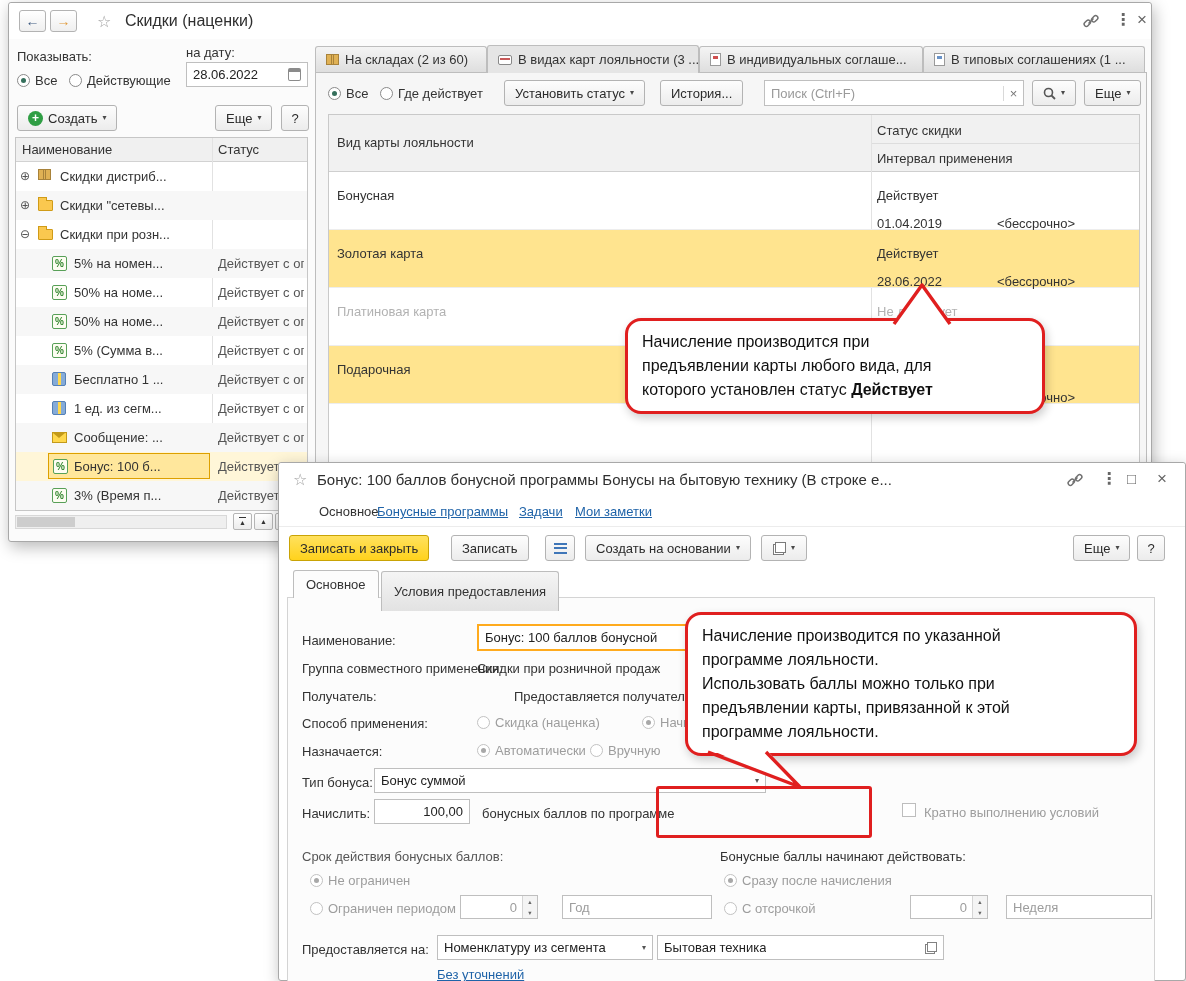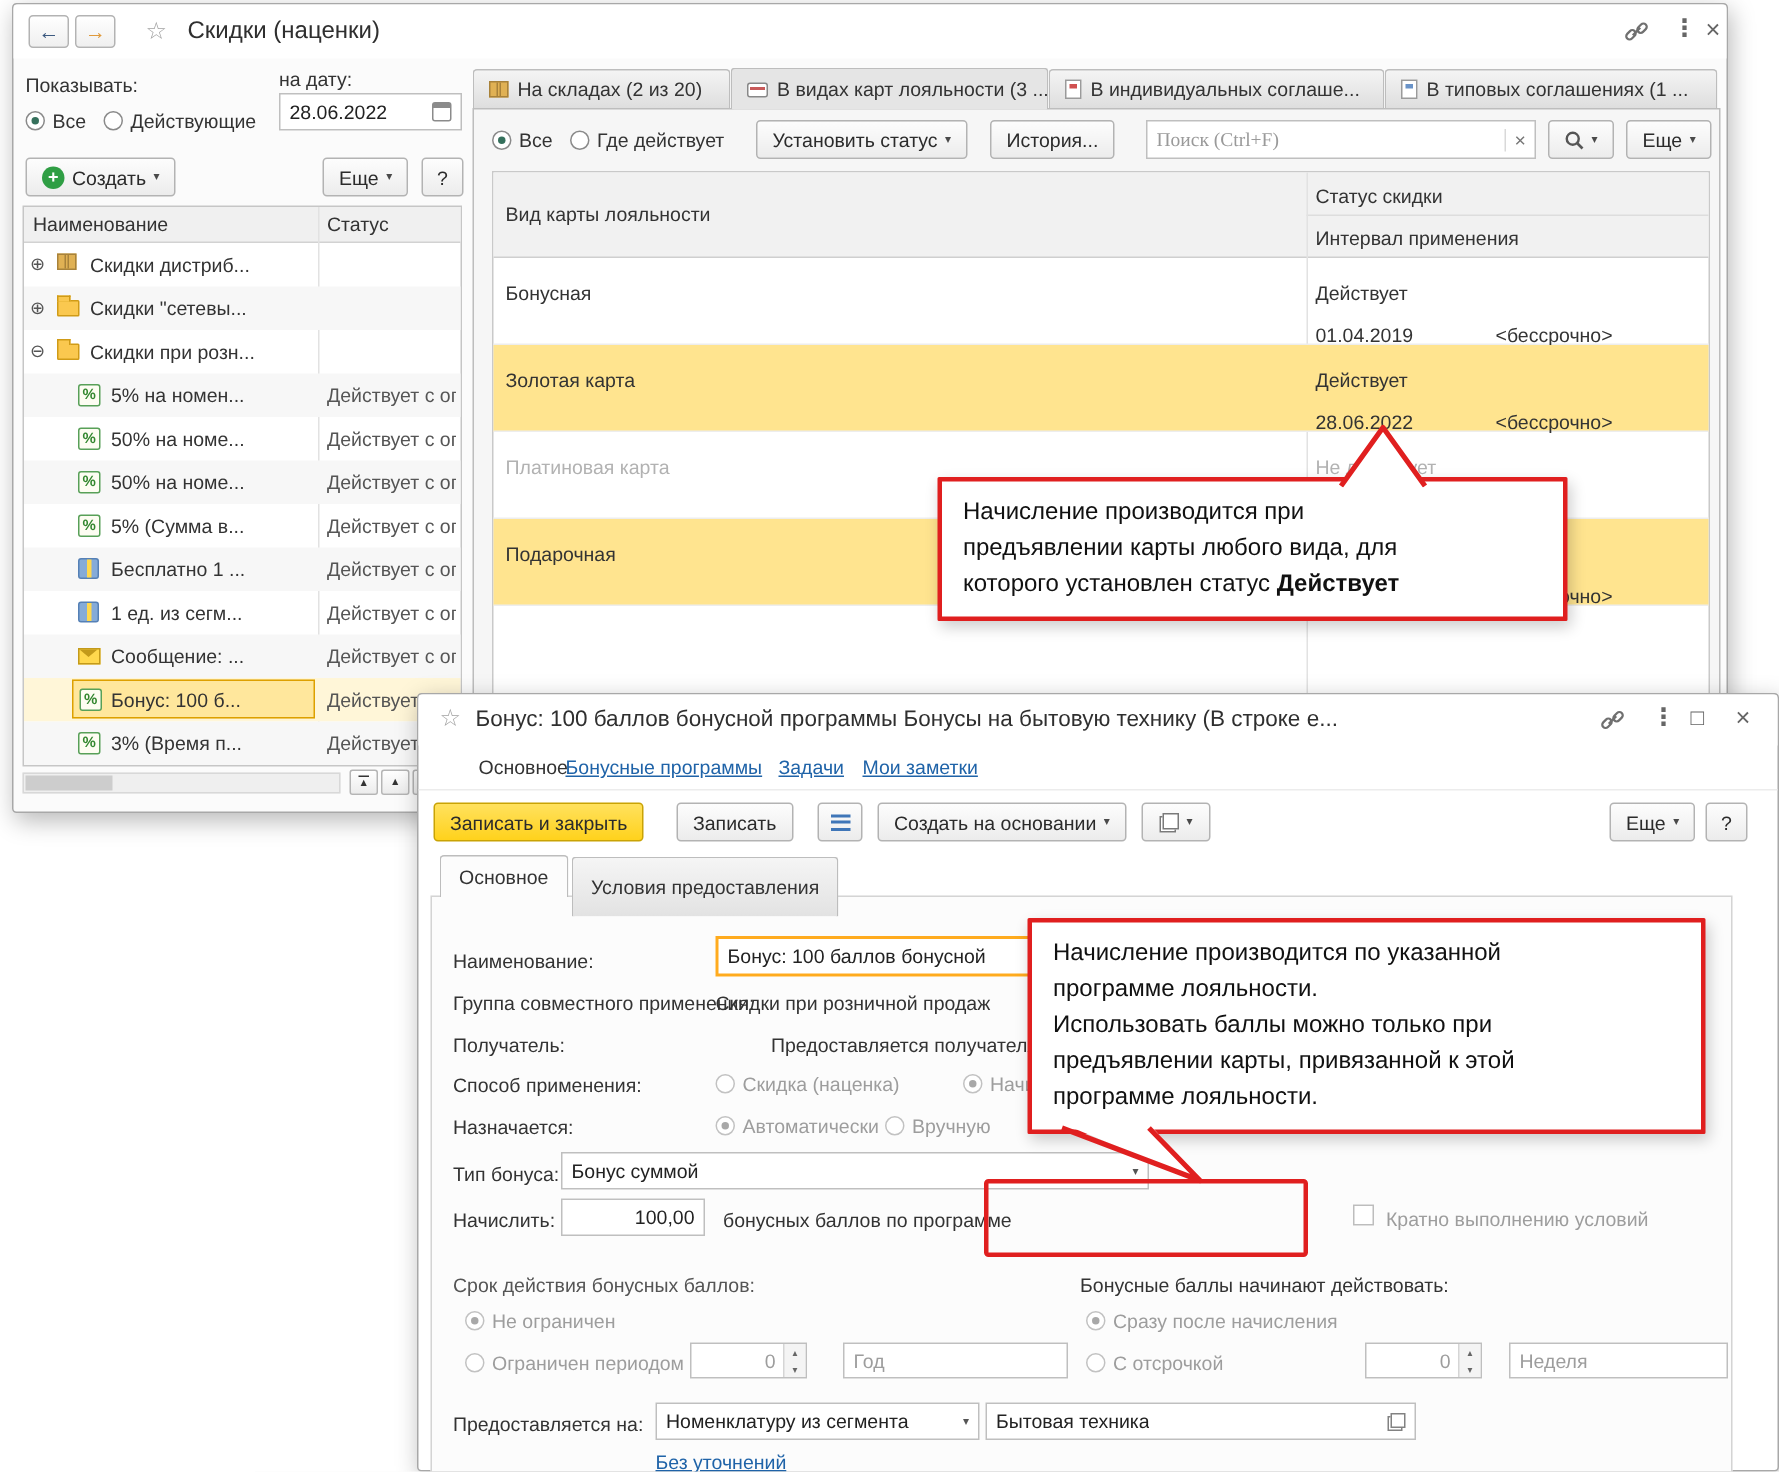--- a/index.html
+++ b/index.html
@@ -64,39 +64,39 @@
 .treeicon{position:absolute;top:7px}
 .tname{position:absolute;top:7px;white-space:nowrap;overflow:hidden}
 .tstat{position:absolute;left:202px;top:7px;right:3px;white-space:nowrap;overflow:hidden;color:#555}
 .vline{position:absolute;top:0;bottom:0;width:1px;background:#e2e2e2}
 .selcell{position:absolute;left:32px;width:162px;top:1px;height:26px;border:1px solid #dda000;background:#ffe79c;display:flex;align-items:center;gap:6px;padding:0 4px;overflow:hidden}
 .mini{position:absolute;width:19px;height:17px;border:1px solid #b5b5b5;background:linear-gradient(#fff,#ececec);display:flex;align-items:center;justify-content:center;font-size:7px;color:#333;border-radius:2px;cursor:pointer}
 .tab{position:absolute;top:1px;height:26px;display:flex;align-items:center;gap:6px;padding:0 10px;background:linear-gradient(#f4f4f4,#dedede);border:1px solid #bdbdbd;border-bottom:none;border-radius:3px 3px 0 0;cursor:pointer;white-space:nowrap;overflow:hidden;z-index:3}
 .tab.on{top:0;height:28px;background:#e5e5e5;z-index:6}
 .pbody{position:absolute;left:0;right:0;top:27px;bottom:0;background:#f6f6f6;border:1px solid #bdbdbd;z-index:1}
 .searchwrap{position:absolute;height:26px;background:#fff;border:1px solid #bfbfbf;display:flex;align-items:center}
-.searchinput{flex:1;border:none;outline:none;height:100%;padding:0 6px;font-family:Liberation Serif, serif;font-size:13px;color:#a16207;background:transparent;min-width:0}
+.searchinput{flex:1;border:none;outline:none;height:100%;padding:0 6px;font-family:Liberation Sans, sans-serif;font-size:13px;color:#a16207;background:transparent;min-width:0}
 .searchinput::placeholder{color:#9a9a9a}
 .sclear{width:20px;min-width:20px;text-align:center;border-left:1px solid #d9d9d9;color:#777;cursor:pointer}
 .ctbl{position:absolute;background:#fff;border:1px solid #c9c9c9}
 .chead{position:absolute;left:0;right:0;top:0;height:57px;background:#f1f1f1;border-bottom:1px solid #cfcfcf}
 .crow{position:absolute;left:0;right:0;height:58px;border-bottom:1px solid #ededed;cursor:pointer}
 .crow.yellow{background:#ffe48f}
 .crow.inactive{color:#b2b2b2}
 .cname{position:absolute;left:8px;top:16px}
 .cstat{position:absolute;left:548px;top:16px}
 .cdate{position:absolute;left:548px;top:44px}
 .cuntil{position:absolute;left:668px;top:44px}
 .dtab{position:absolute;height:40px;display:flex;align-items:center;padding:0 12px;background:linear-gradient(#f5f5f5,#e2e2e2);border:1px solid #bdbdbd;border-bottom:none;border-radius:3px 3px 0 0;cursor:pointer;z-index:3}
 .dtab.on{height:28px;background:#fcfcfc;z-index:5}
 .formarea{position:absolute;background:#fcfcfc;border:1px solid #d4d4d4;z-index:1}
 .spin{position:absolute;right:0;top:0;bottom:0;width:15px;border-left:1px solid #d5d5d5;display:flex;flex-direction:column;background:#f4f4f4}
 .spin span{flex:1;display:flex;align-items:center;justify-content:center;font-size:6.5px;color:#666;cursor:pointer}
 .spinfield{padding-right:20px}
-.callout{position:absolute;background:#fff;border:3px solid #e01f1f;border-radius:1px;padding:9px 14px;font-size:16px;line-height:24px;color:#111;box-shadow:2px 4px 10px rgba(0,0,0,.2)}
+.callout{position:absolute;background:#fff;border:3px solid #e01f1f;border-radius:16px;padding:9px 14px;font-size:16px;line-height:24px;color:#111;box-shadow:2px 4px 10px rgba(0,0,0,.2)}
 .navlink{position:absolute;white-space:nowrap;cursor:pointer}
 </style>
 </head>
 <body>
 
 <div class="win" style="left:8px;top:2px;width:1144px;height:540px;z-index:10">
   <div class="tbar">
     <div class="navbtn" style="left:10px;top:7px">
         <span style="color:#3d5a80">←</span>
       </div>
@@ -230,21 +230,21 @@
         <span>▼</span>
       </div>
     <div class="mini" style="left:281px;top:470px">
         <span style="border-bottom:1px solid #333;padding-bottom:1px">▼</span>
       </div>
   </div>
 
   <div class="abs" style="left:306px;top:42px;width:832px;height:494px">
     <div class="tab" style="left:0;width:172px">
         <span class="ibox"></span>
-        <span>На складах (2 из 20)</span>
+        <span>На складах (2 из 60)</span>
       </div>
     <div class="tab on" style="left:172px;width:212px">
         <span class="icard"></span>
         <span>В видах карт лояльности (3 ...</span>
       </div>
     <div class="tab" style="left:384px;width:224px">
         <span class="idoc red"></span>
         <span>В индивидуальных соглаше...</span>
       </div>
     <div class="tab" style="left:608px;width:222px">

